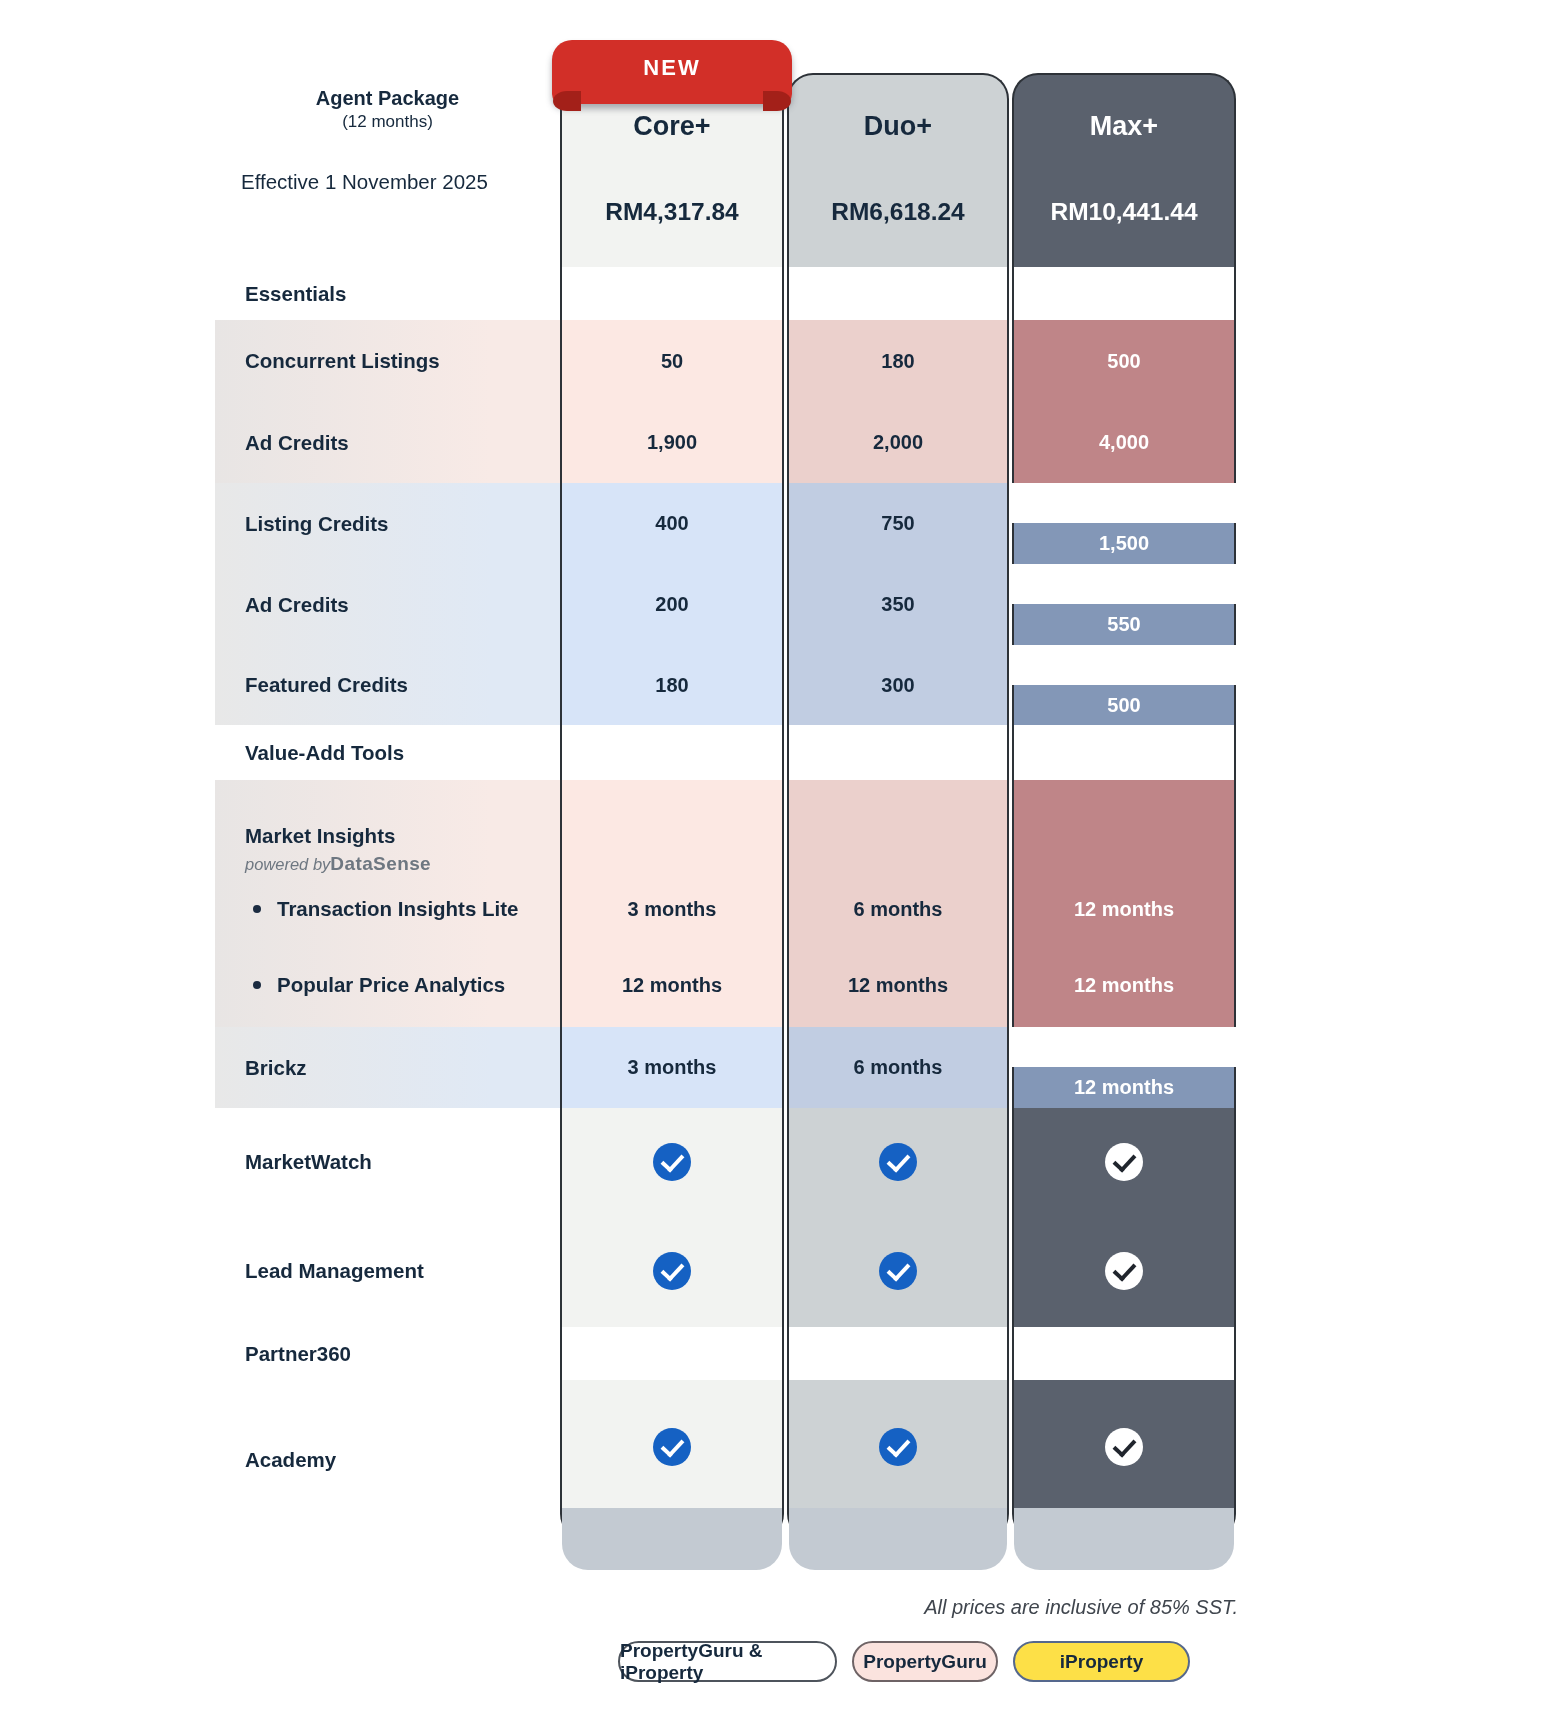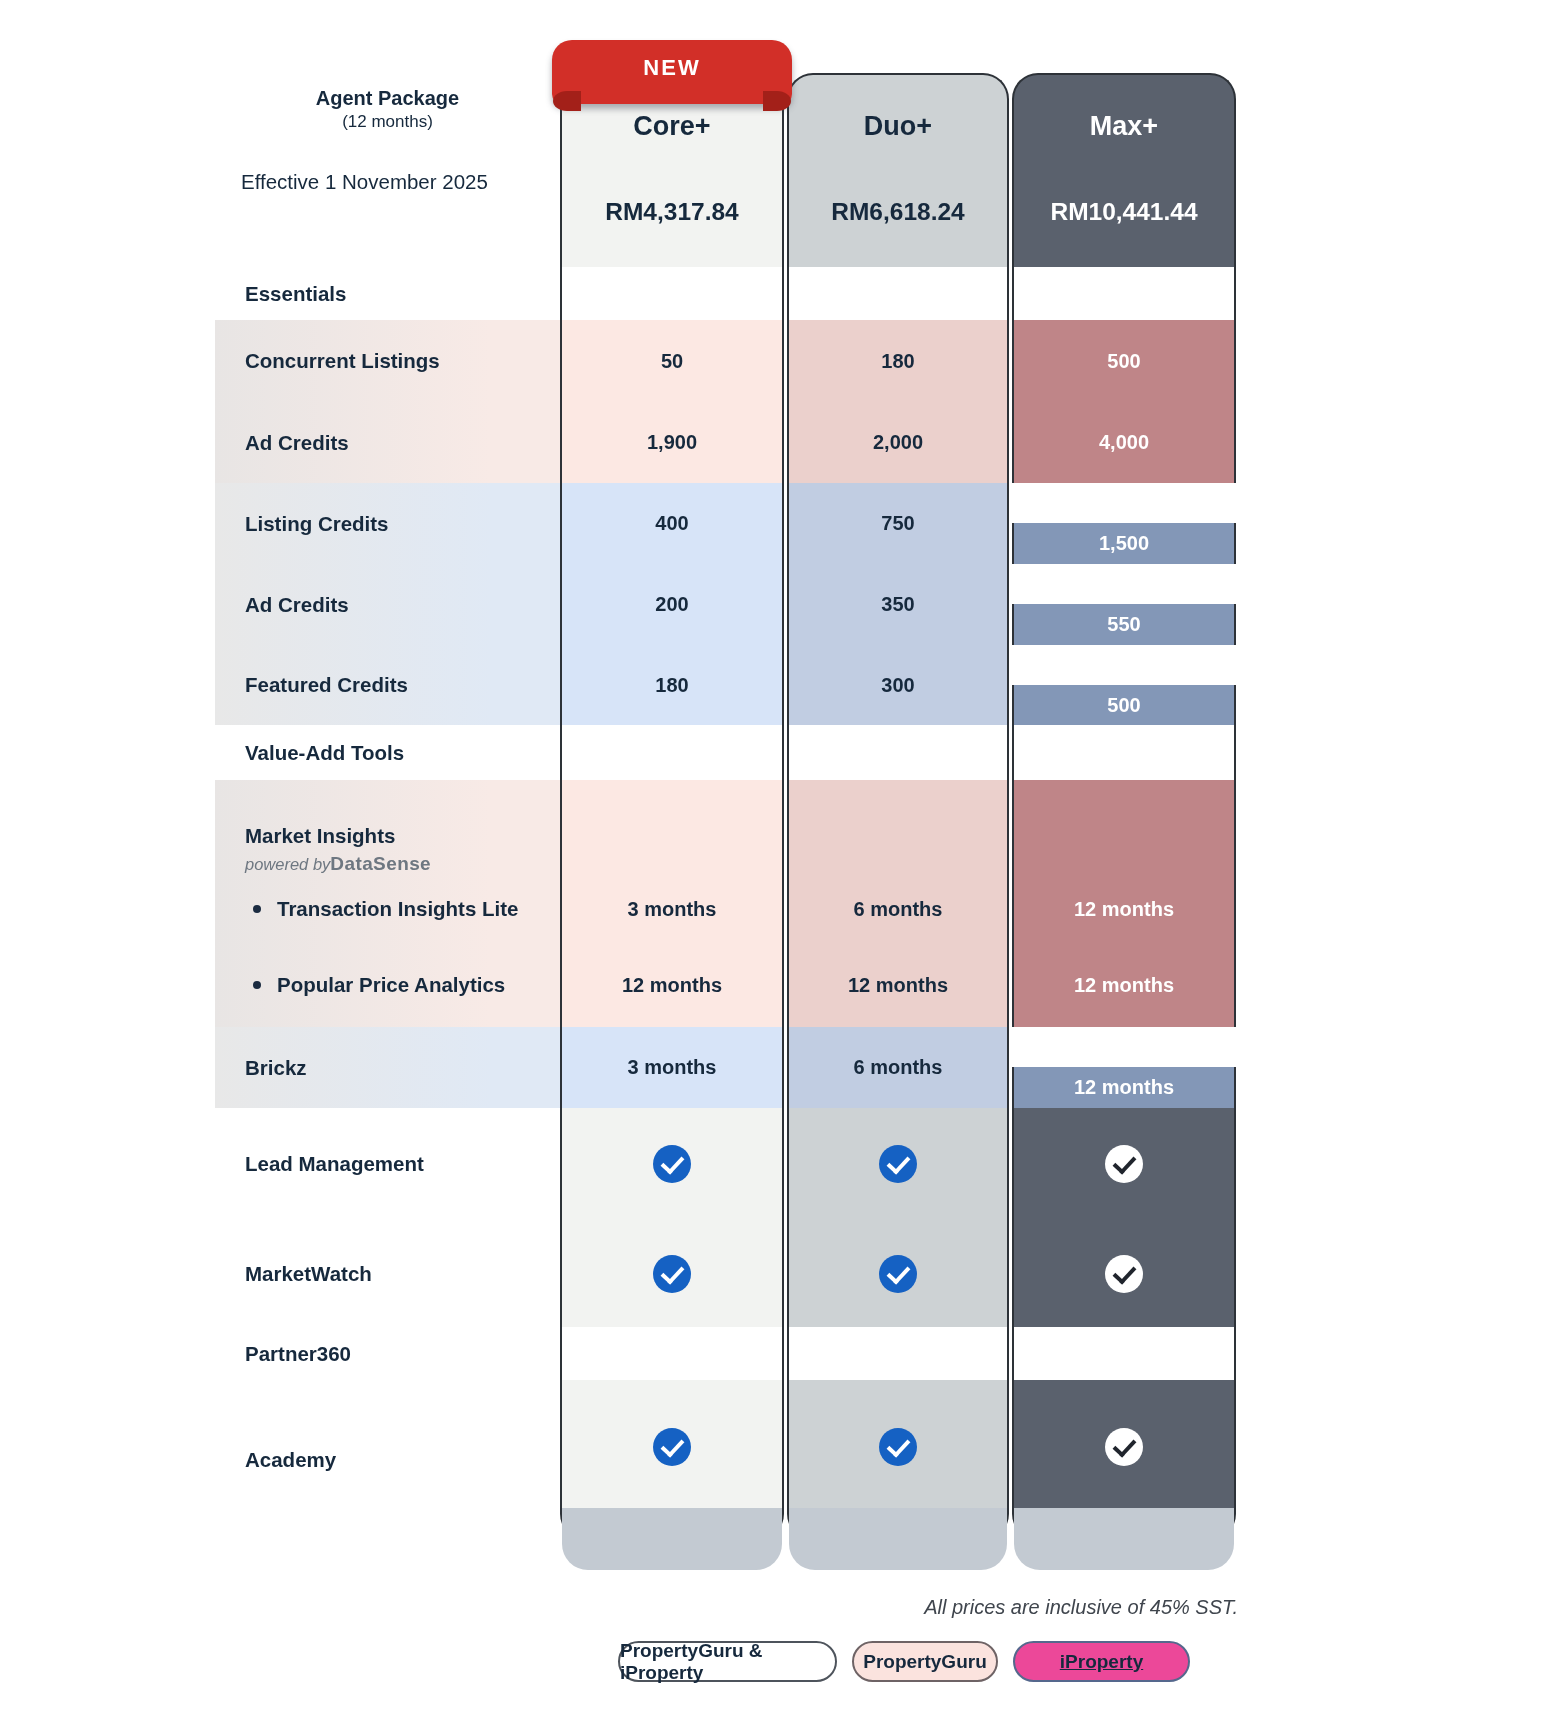--- a/index.html
+++ b/index.html
@@ -96,21 +96,21 @@
             padding-bottom:8px; }
 
   
   .sst-note { position:absolute; top:1596px; right:318px; font-style:italic;
               font-size:20px; color:#3f454d; }
   .legend { position:absolute; left:618px; top:1641px; display:flex; gap:15px; }
   .pill { height:41px; border-radius:22px; display:flex; align-items:center;
           justify-content:center; font-weight:bold; font-size:19px; color:#16293d; }
   .pill-both { width:219px; background:#ffffff; border:2.5px solid #4e545c; }
   .pill-pg   { width:146px; background:#fbe3de; border:2.5px solid #6e6365; }
-  .pill-ip   { width:177px; background:#ec4899; border:2.5px solid #55688d;text-decoration:underline; }
+  .pill-ip   { width:177px; background:#fde047; border:2.5px solid #55688d; }
 </style>
 </head>
 <body>
 
 <div class="ribbon">
   <span class="ribbon-text">NEW</span>
 </div>
 
 <div class="pkg-table">
 
@@ -215,46 +215,46 @@
     <div class="cc c3">12 months</div>
   </div>
 
   <div class="row blue h-g">
     <div class="cl">Brickz</div>
     <div class="cc c1">3 months</div>
     <div class="cc mid c2">6 months</div>
     <div class="cc c3">12 months</div>
   </div>
 
+  <div class="row base h-h2">
+    <div class="cl">MarketWatch</div>
+    <div class="cc c1">
+        <span class="check"></span>
+      </div>
+    <div class="cc mid c2">
+        <span class="check"></span>
+      </div>
+    <div class="cc c3">
+        <span class="check"></span>
+      </div>
+  </div>
+
   <div class="row base h-h1">
     <div class="cl">Lead Management</div>
     <div class="cc c1">
         <span class="check"></span>
       </div>
     <div class="cc mid c2">
         <span class="check"></span>
       </div>
     <div class="cc c3">
         <span class="check"></span>
       </div>
   </div>
 
-  <div class="row base h-h2">
-    <div class="cl">MarketWatch</div>
-    <div class="cc c1">
-        <span class="check"></span>
-      </div>
-    <div class="cc mid c2">
-        <span class="check"></span>
-      </div>
-    <div class="cc c3">
-        <span class="check"></span>
-      </div>
-  </div>
-
   <div class="row band h-band3">
     <div class="cl">Partner360</div>
     <div class="cc c1"></div>
     <div class="cc mid c2"></div>
     <div class="cc c3"></div>
   </div>
 
   <div class="row base row-j h-j">
     <div class="cl">Academy</div>
     <div class="cc c1">
@@ -263,19 +263,19 @@
     <div class="cc mid c2">
         <span class="check"></span>
       </div>
     <div class="cc c3">
         <span class="check"></span>
       </div>
   </div>
 
 </div>
 
-<div class="sst-note">All prices are inclusive of 45% SST.</div>
+<div class="sst-note">All prices are inclusive of 85% SST.</div>
 
 <div class="legend">
   <div class="pill pill-both">PropertyGuru &amp; iProperty</div>
   <div class="pill pill-pg">PropertyGuru</div>
   <div class="pill pill-ip">iProperty</div>
 </div>
 
 </body></html>

